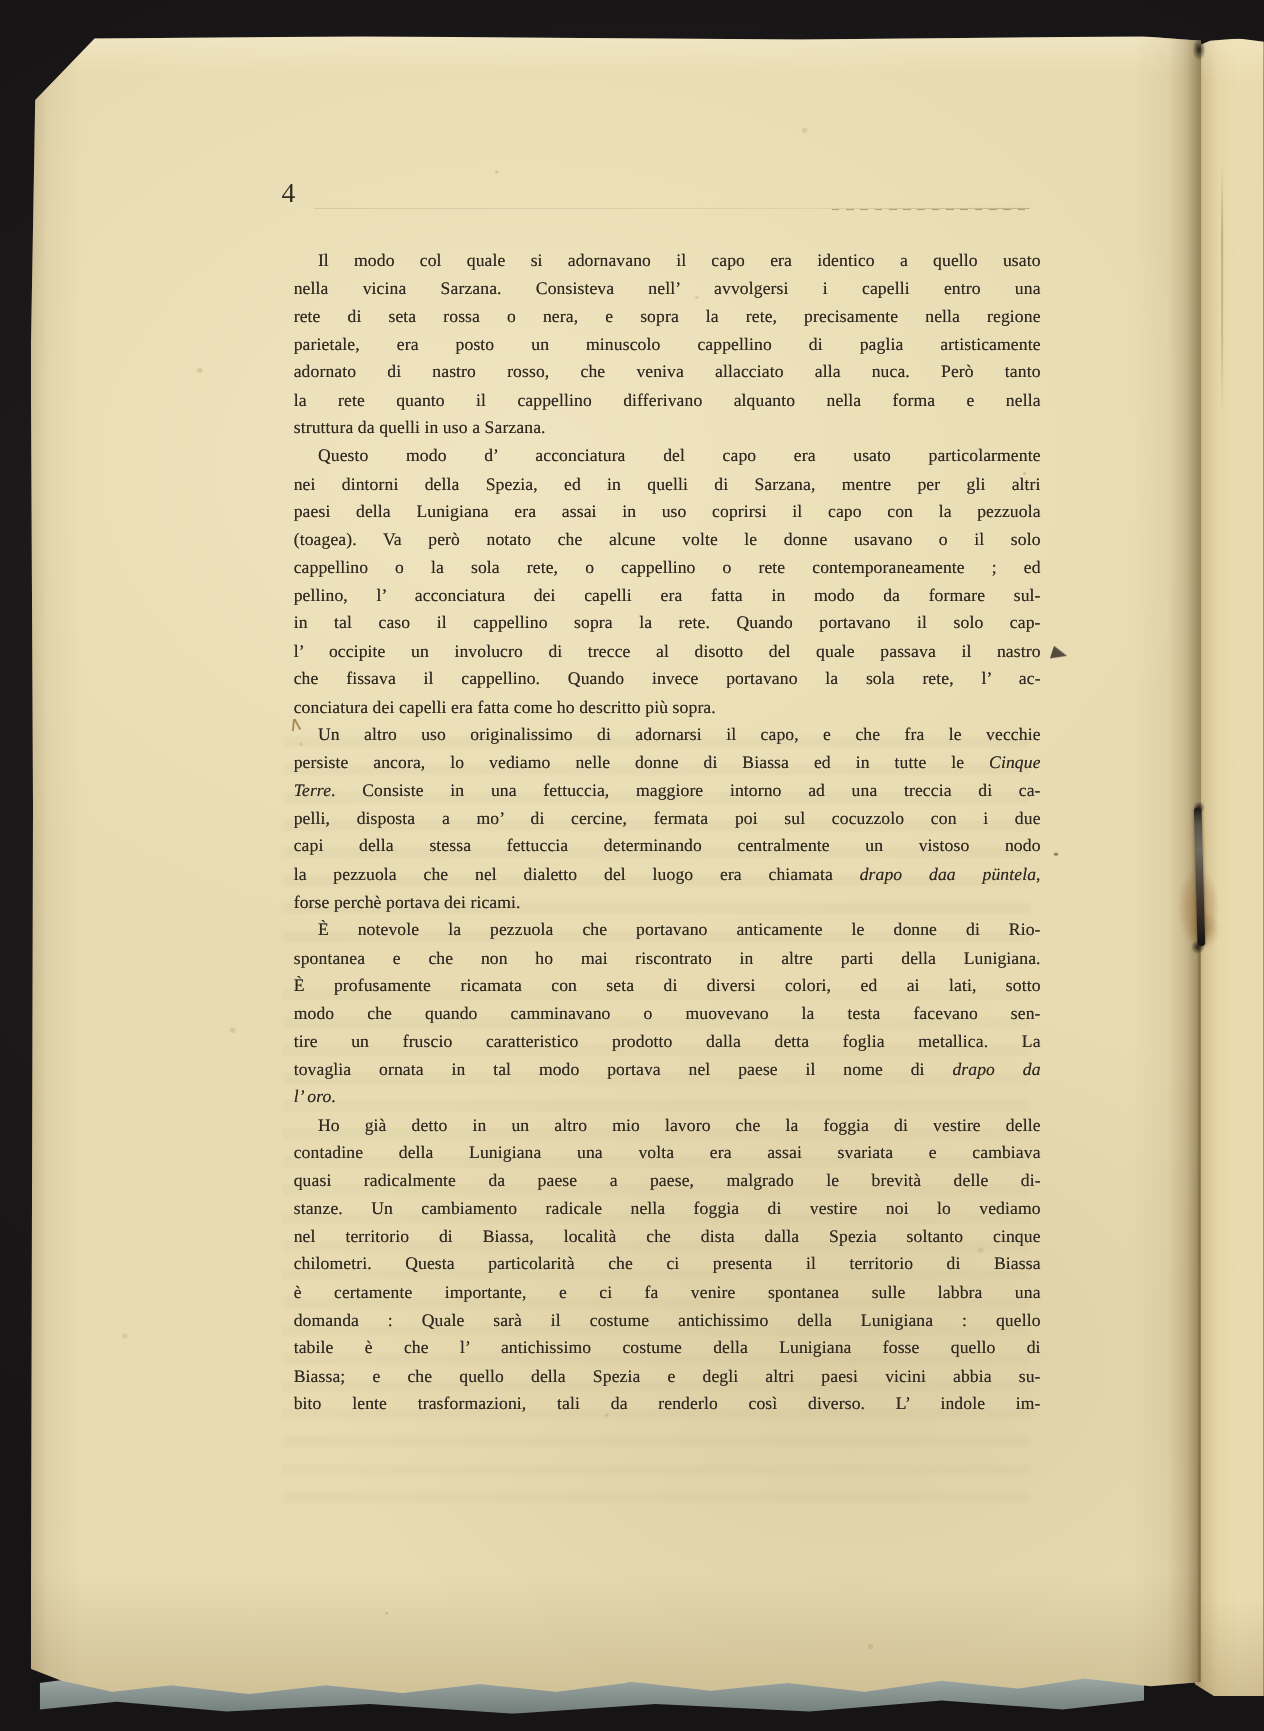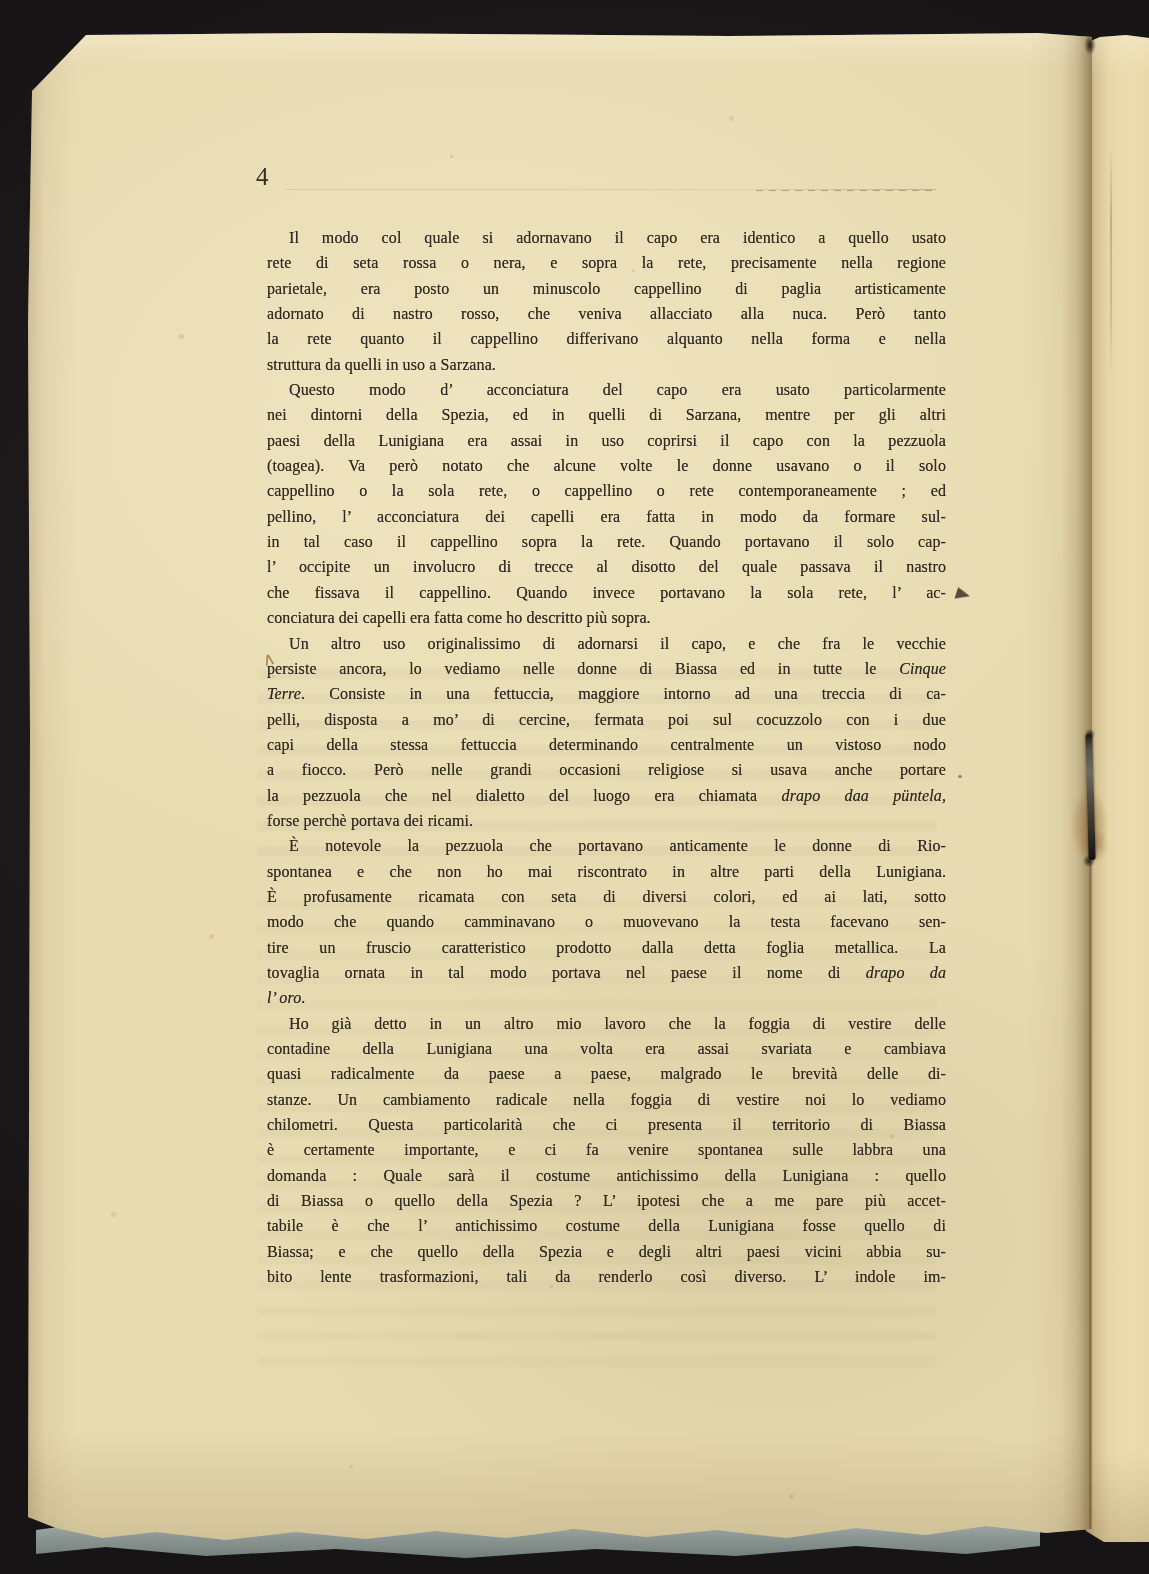--- a/index.html
+++ b/index.html
@@ -180,58 +180,58 @@
     <div class="ghost g1"></div>
     <div class="ghost g2"></div>
     <div class="ghost g3"></div>
     <div class="specks"></div>
 
     <div class="pagenum">4</div>
     <div class="header-rule"></div>
 
     <div class="text-block" id="text-block">
         <div class="line par-first"><span>Il modo col quale si adornavano il capo era identico a quello usato</span></div>
+        <div class="line"><span>nella vicina Sarzana. Consisteva nell’ avvolgersi i capelli entro una</span></div>
         <div class="line"><span>rete di seta rossa o nera, e sopra la rete, precisamente nella regione</span></div>
         <div class="line"><span>parietale, era posto un minuscolo cappellino di paglia artisticamente</span></div>
         <div class="line"><span>adornato di nastro rosso, che veniva allacciato alla nuca. Però tanto</span></div>
         <div class="line"><span>la rete quanto il cappellino differivano alquanto nella forma e nella</span></div>
         <div class="line align-left"><span>struttura da quelli in uso a Sarzana.</span></div>
         <div class="line par-first"><span>Questo modo d’ acconciatura del capo era usato particolarmente</span></div>
         <div class="line"><span>nei dintorni della Spezia, ed in quelli di Sarzana, mentre per gli altri</span></div>
         <div class="line"><span>paesi della Lunigiana era assai in uso coprirsi il capo con la pezzuola</span></div>
         <div class="line"><span>(toagea). Va però notato che alcune volte le donne usavano o il solo</span></div>
         <div class="line"><span>cappellino o la sola rete, o cappellino o rete contemporaneamente ; ed</span></div>
         <div class="line"><span>pellino, l’ acconciatura dei capelli era fatta in modo da formare sul-</span></div>
         <div class="line"><span>in tal caso il cappellino sopra la rete. Quando portavano il solo cap-</span></div>
         <div class="line"><span>l’ occipite un involucro di trecce al disotto del quale passava il nastro</span></div>
         <div class="line"><span>che fissava il cappellino. Quando invece portavano la sola rete, l’ ac-</span></div>
         <div class="line align-left"><span>conciatura dei capelli era fatta come ho descritto più sopra.</span></div>
         <div class="line par-first"><span>Un altro uso originalissimo di adornarsi il capo, e che fra le vecchie</span></div>
         <div class="line"><span>persiste ancora, lo vediamo nelle donne di Biassa ed in tutte le </span><em>Cinque</em></div>
         <div class="line"><em>Terre</em><span>. Consiste in una fettuccia, maggiore intorno ad una treccia di ca-</span></div>
         <div class="line"><span>pelli, disposta a mo’ di cercine, fermata poi sul cocuzzolo con i due</span></div>
         <div class="line"><span>capi della stessa fettuccia determinando centralmente un vistoso nodo</span></div>
-        <div class="line"><span>a fiocco. Però nelle grandi occasioni religiose si usava anche portare</span></div>
         <div class="line"><span>la pezzuola che nel dialetto del luogo era chiamata </span><em>drapo daa püntela</em><span>,</span></div>
         <div class="line align-left"><span>forse perchè portava dei ricami.</span></div>
         <div class="line par-first"><span>È notevole la pezzuola che portavano anticamente le donne di Rio-</span></div>
         <div class="line"><span>spontanea e che non ho mai riscontrato in altre parti della Lunigiana.</span></div>
         <div class="line"><span>È profusamente ricamata con seta di diversi colori, ed ai lati, sotto</span></div>
         <div class="line"><span>modo che quando camminavano o muovevano la testa facevano sen-</span></div>
         <div class="line"><span>tire un fruscio caratteristico prodotto dalla detta foglia metallica. La</span></div>
         <div class="line"><span>tovaglia ornata in tal modo portava nel paese il nome di </span><em>drapo da</em></div>
         <div class="line align-left"><em>l’ oro</em><span>.</span></div>
         <div class="line par-first"><span>Ho già detto in un altro mio lavoro che la foggia di vestire delle</span></div>
         <div class="line"><span>contadine della Lunigiana una volta era assai svariata e cambiava</span></div>
         <div class="line"><span>quasi radicalmente da paese a paese, malgrado le brevità delle di-</span></div>
         <div class="line"><span>stanze. Un cambiamento radicale nella foggia di vestire noi lo vediamo</span></div>
+        <div class="line"><span>nel territorio di Biassa, località che dista dalla Spezia soltanto cinque</span></div>
         <div class="line"><span>chilometri. Questa particolarità che ci presenta il territorio di Biassa</span></div>
         <div class="line"><span>è certamente importante, e ci fa venire spontanea sulle labbra una</span></div>
         <div class="line"><span>domanda : Quale sarà il costume antichissimo della Lunigiana : quello</span></div>
-        <div class="line"><span>di Biassa o quello della Spezia ? L’ ipotesi che a me pare più accet-</span></div>
         <div class="line"><span>tabile è che l’ antichissimo costume della Lunigiana fosse quello di</span></div>
         <div class="line"><span>Biassa; e che quello della Spezia e degli altri paesi vicini abbia su-</span></div>
         <div class="line"><span>bito lente trasformazioni, tali da renderlo così diverso. L’ indole im-</span></div>
       </div>
 
     <div class="margin-caret">∧</div>
     <div class="ink-blot"></div>
     <div class="ink-speck"></div>
 
     <div class="gutter-shadow"></div>

